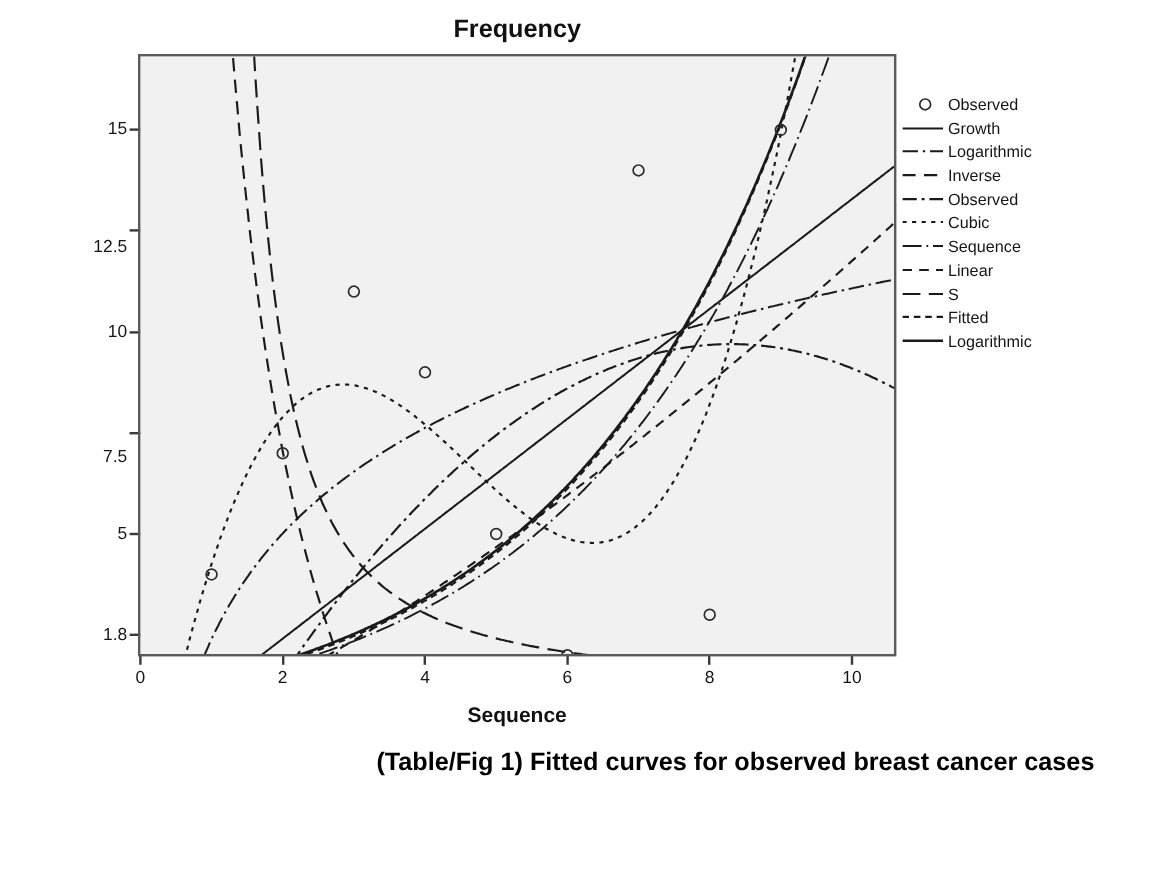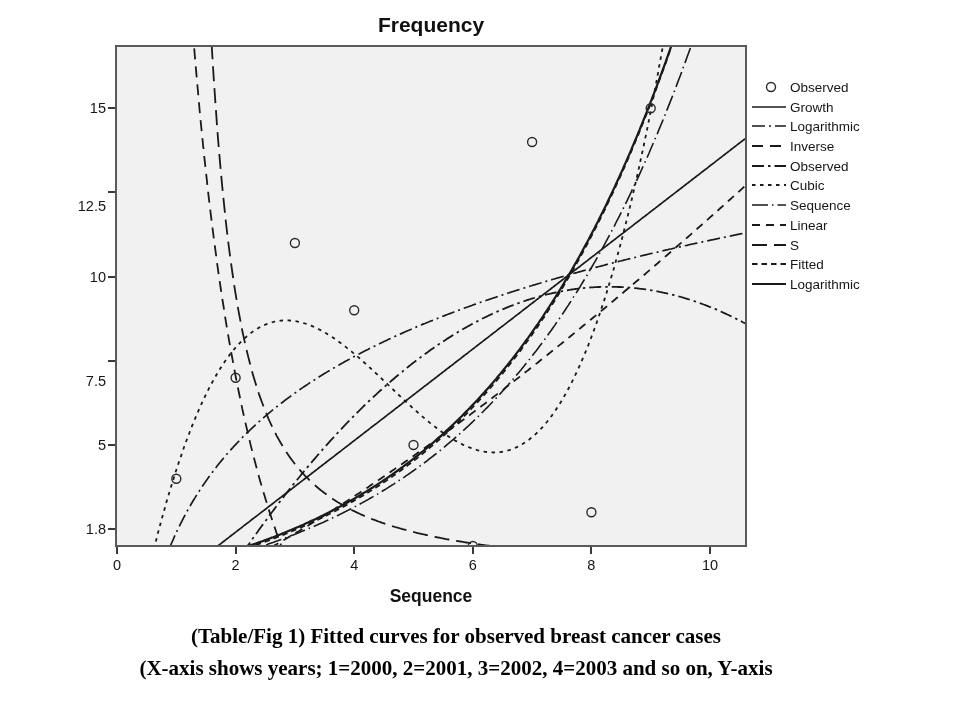--- a/index.html
+++ b/index.html
@@ -16,22 +16,22 @@
   .ytick-mark{position:absolute;left:108px;width:9px;height:2px;background:#3a3a3a;}
   .xtick-label{position:absolute;top:557px;width:40px;text-align:center;
                font-size:14.5px;color:#161616;transform:translateX(-50%);}
   .xtick-mark{position:absolute;top:545px;width:2px;height:9px;background:#3a3a3a;}
   #x-axis-title{position:absolute;left:117px;top:586px;width:628px;text-align:center;
                 font-size:17.5px;font-weight:bold;color:#111;}
   #legend{position:absolute;left:752px;top:80px;}
   .lg-row{display:flex;align-items:flex-start;height:19.7px;}
   .lg-swatch{width:34px;height:14px;flex:0 0 34px;margin-right:4px;}
   .lg-label{font-size:13.5px;color:#161616;white-space:nowrap;}
-  #caption{position:absolute;left:0;top:620px;width:912px;text-align:center;
-           font-family:Liberation Serif, serif;font-weight:bold;font-size:21px;
+  #caption{position:absolute;left:0;top:620px;width:912px;text-align:right;
+           font-family:Liberation Sans, sans-serif;font-weight:bold;font-size:21px;
            line-height:32px;color:#000;}
 </style>
 </head>
 <body>
 
 <div id="canvas">
   <div id="chart-title">Frequency</div>
 
   <div id="y-axis">
       <div class="ytick-label" style="top: 108.282px;">15</div>
@@ -154,15 +154,14 @@
       <div class="lg-row">
         <svg width="34" height="14" class="lg-swatch">
           <line x1="0" y1="7" x2="34" y2="7" stroke="#1a1a1a" stroke-width="2"></line>
         </svg>
         <span class="lg-label">Logarithmic</span>
       </div>
     </div>
 
   <div id="caption">
     <div>(Table/Fig 1) Fitted curves for observed breast cancer cases</div>
-    <div>(X-axis shows years; 1=2000, 2=2001, 3=2002, 4=2003 and so on, Y-axis</div>
   </div>
 </div>
 
 </body></html>

